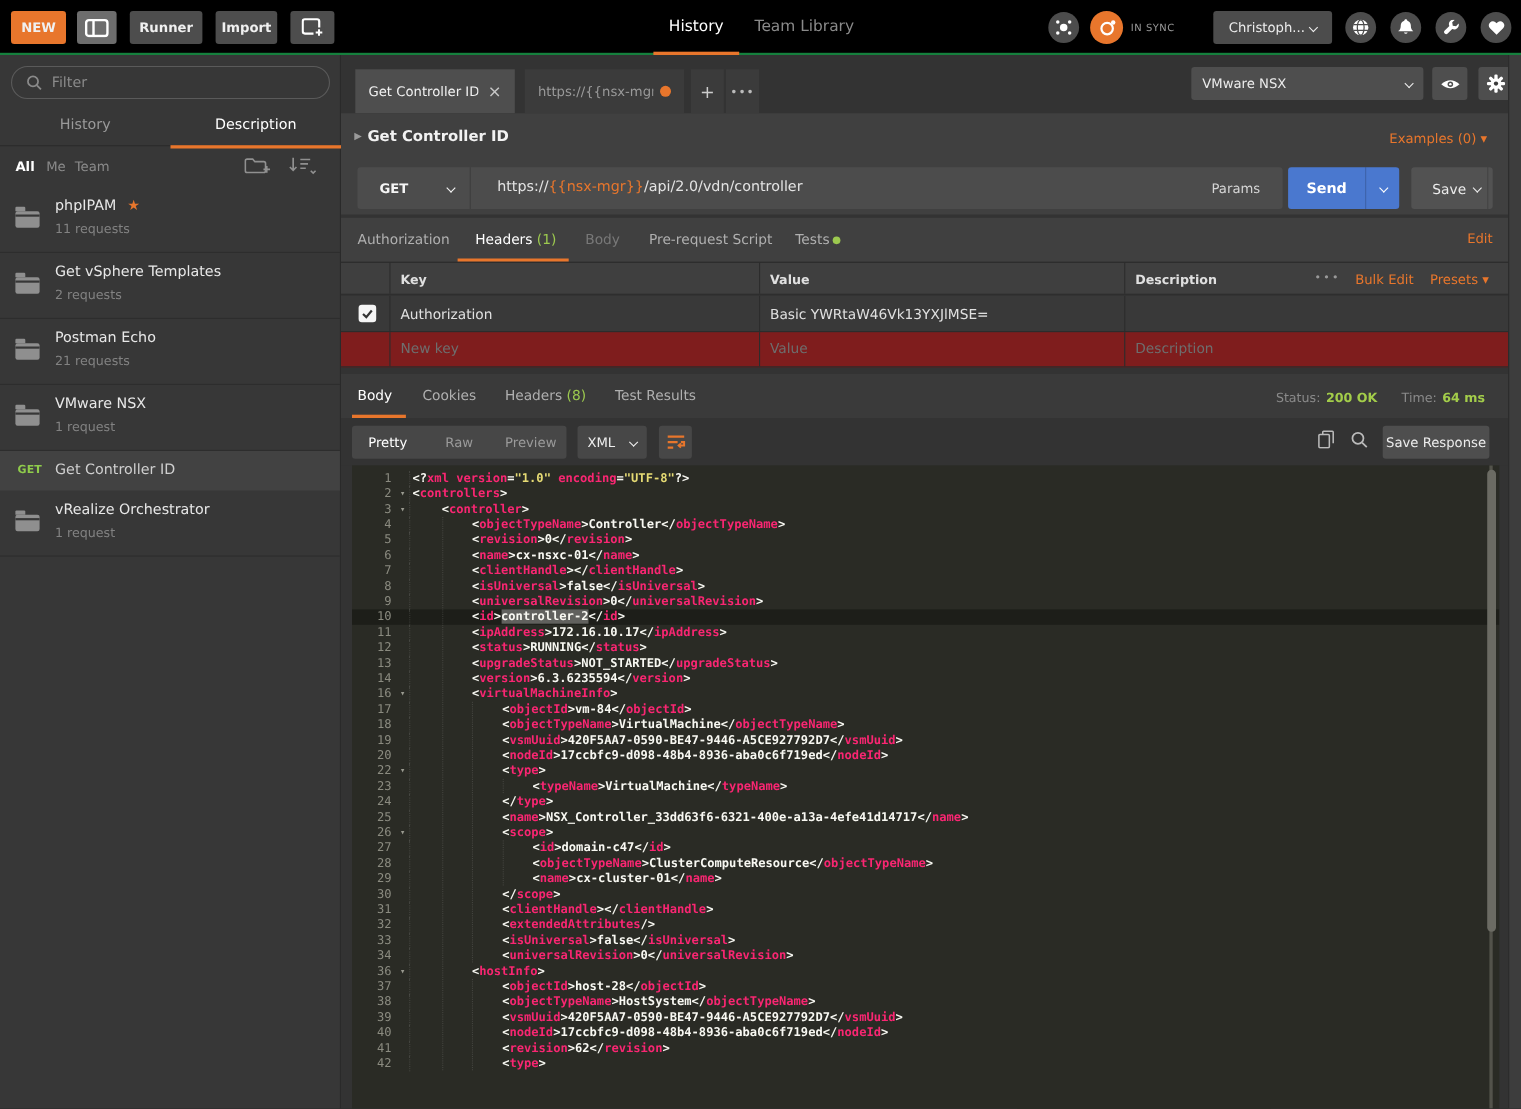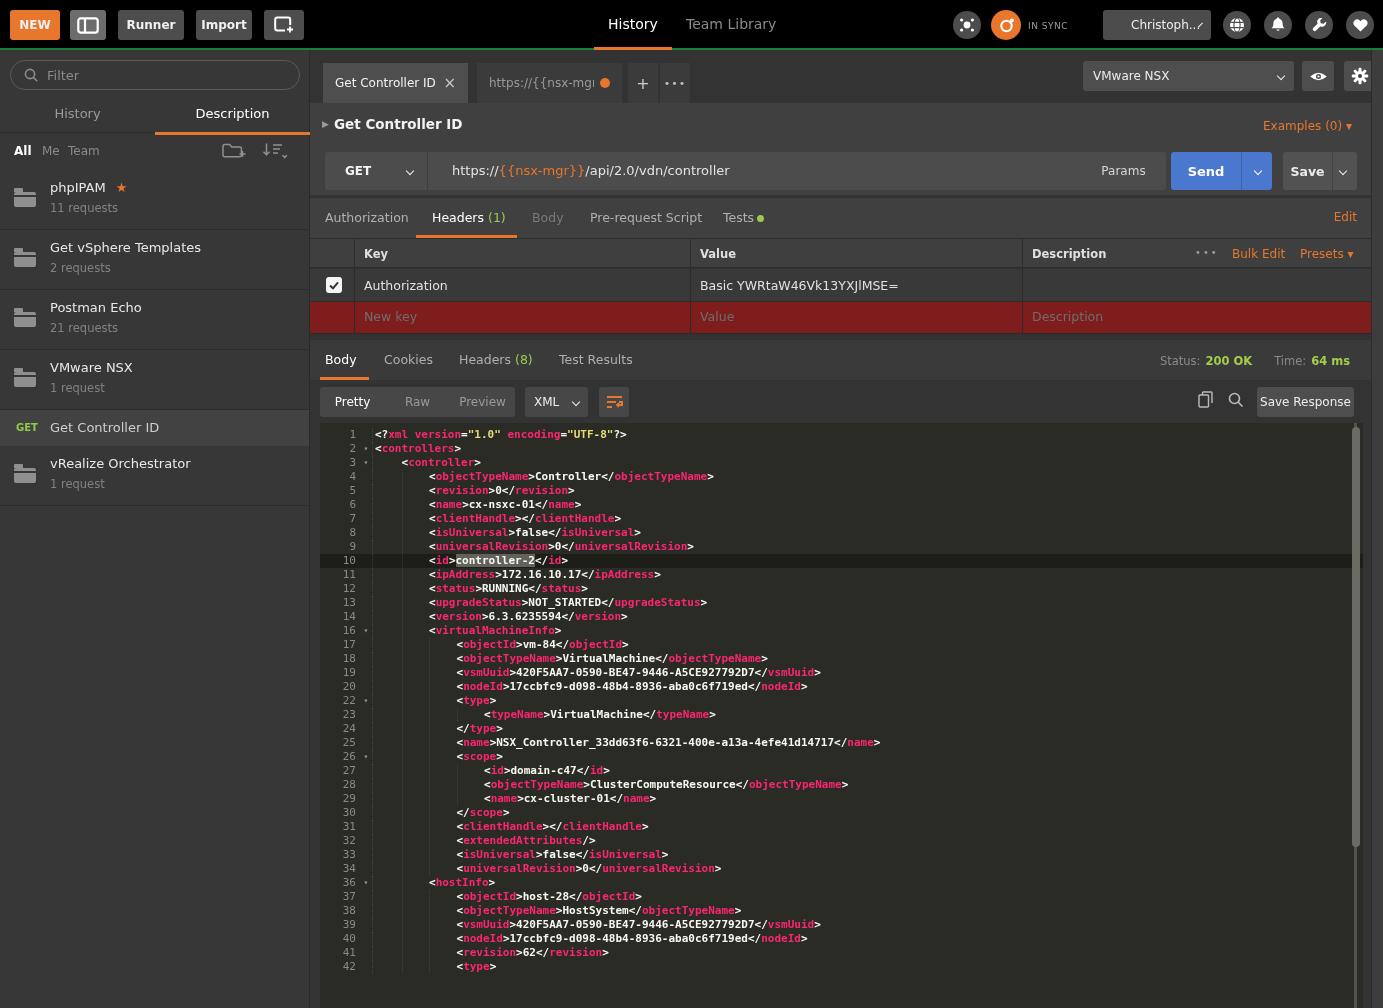--- a/index.html
+++ b/index.html
@@ -14,21 +14,21 @@
 .btn-runner{left:118px;width:66px}
 .btn-import{left:196px;width:56px}
 .btn-newwin{left:264px;width:40px}
 .nav-item{position:absolute;top:0;height:50px;line-height:49px;font-size:14px;cursor:pointer}
 .nav-builder{left:608px;color:#fff}
 .nav-builder::after{content:"";position:absolute;left:-14px;right:-14px;bottom:0;height:3px;background:#e8762c}
 .nav-team{left:686px;color:#8a8a8a}
 .circ{position:absolute;top:11px;width:28px;height:28px;border-radius:50%;background:#4c4c4c;display:flex;align-items:center;justify-content:center;cursor:pointer}
 .circ.sync{background:#e8762c;top:10px;width:30px;height:30px}
 .insync{position:absolute;left:1028px;top:21px;font-size:9px;letter-spacing:.5px;color:#9a9a9a}
-.userdd{position:absolute;left:1103px;top:10px;width:108px;height:30px;background:#4c4c4c;border-radius:3px;display:flex;align-items:center;padding:0 28px;color:#eee;cursor:pointer}
+.userdd{position:absolute;left:1103px;top:10px;width:108px;height:30px;background:#4c4c4c;border-radius:3px;display:flex;align-items:center;padding:0 14px;color:#eee;cursor:pointer}
 .chev{display:inline-block;width:6px;height:6px;border-right:1.5px solid currentColor;border-bottom:1.5px solid currentColor;transform:rotate(45deg);margin-left:auto}
 
 
 .sidebar{position:absolute;left:0;top:50px;width:310px;bottom:0;background:#373737;border-right:1px solid #2a2a2a}
 .filter{position:absolute;left:10px;top:10px;width:290px;height:30px;border:1px solid #5a5a5a;border-radius:15px;background:transparent;display:flex;align-items:center;padding:0 12px;gap:8px}
 .filter input{background:transparent;border:none;outline:none;color:#ddd;font-size:13px;width:100%;font-family:inherit}
 .filter input::placeholder{color:#8a8a8a}
 .sb-tabs{position:absolute;left:0;top:45px;width:100%;height:38px;border-bottom:1px solid #2b2b2b}
 .sb-tab{position:absolute;top:0;width:155px;height:38px;line-height:38px;text-align:center;font-size:13px;color:#9a9a9a;cursor:pointer}
 .sb-tab.active{color:#fff}
@@ -78,21 +78,21 @@
 .urlbar{position:absolute;left:15px;top:2px;width:841px;height:38px;background:#4c4c4c;border-radius:3px}
 .method{position:absolute;left:0;top:0;width:103px;height:38px;border-right:1px solid #3e3e3e;display:flex;align-items:center;padding:0 14px 0 20px;font-weight:bold;color:#f5f5f5;cursor:pointer}
 .urltext{position:absolute;left:127px;top:0;height:38px;line-height:38px;font-size:13px;color:#e3e3e3;white-space:nowrap}
 .urlvar{color:#e8762c}
 .params{position:absolute;right:0;top:0;width:85px;height:38px;display:flex;align-items:center;justify-content:center;color:#d5d5d5;cursor:pointer}
 .send{position:absolute;left:861px;top:2px;width:101px;height:38px;background:#4a78cf;border-radius:3px;color:#fff;cursor:pointer}
 .send .m{position:absolute;left:0;top:0;width:71px;height:38px;display:flex;align-items:center;justify-content:center;font-weight:bold;font-size:13px;border-right:1px solid rgba(0,0,0,.18)}
 .send .c,.save .c{position:absolute;right:0;top:0;width:28px;height:38px;display:flex;align-items:center;justify-content:center}
 .send .c .chev,.save .c .chev{margin:0}
 .save{position:absolute;left:973px;top:2px;width:74px;height:38px;background:#525252;border-radius:3px;color:#ececec;cursor:pointer}
-.save .m{position:absolute;left:0;top:0;width:50px;height:38px;display:flex;align-items:center;justify-content:center;font-weight:bold;font-size:12.5px;border-right:1px solid rgba(0,0,0,.18)}
+.save .m{position:absolute;left:0;top:0;width:70px;height:38px;display:flex;align-items:center;justify-content:center;font-weight:normal;font-size:12.5px;border-right:1px solid rgba(0,0,0,.18)}
 
 
 .reqtabs{position:absolute;left:0;top:148px;width:100%;height:40px;background:#404040}
 .qtab{position:absolute;top:12px;font-size:12.5px;color:#b0b0b0;cursor:pointer}
 .qtab .cnt{color:#9cc94f}
 .qtab.active{color:#fff}
 .qtab.dim{color:#787878}
 .q-underline{position:absolute;left:106px;bottom:0;width:101px;height:3px;background:#e8762c}
 .tests-dot{position:absolute;left:447px;top:17px;width:7px;height:7px;border-radius:50%;background:#9cc94f}
 .code-link{position:absolute;right:26px;top:12px;color:#e8762c;font-size:12px;cursor:pointer}

